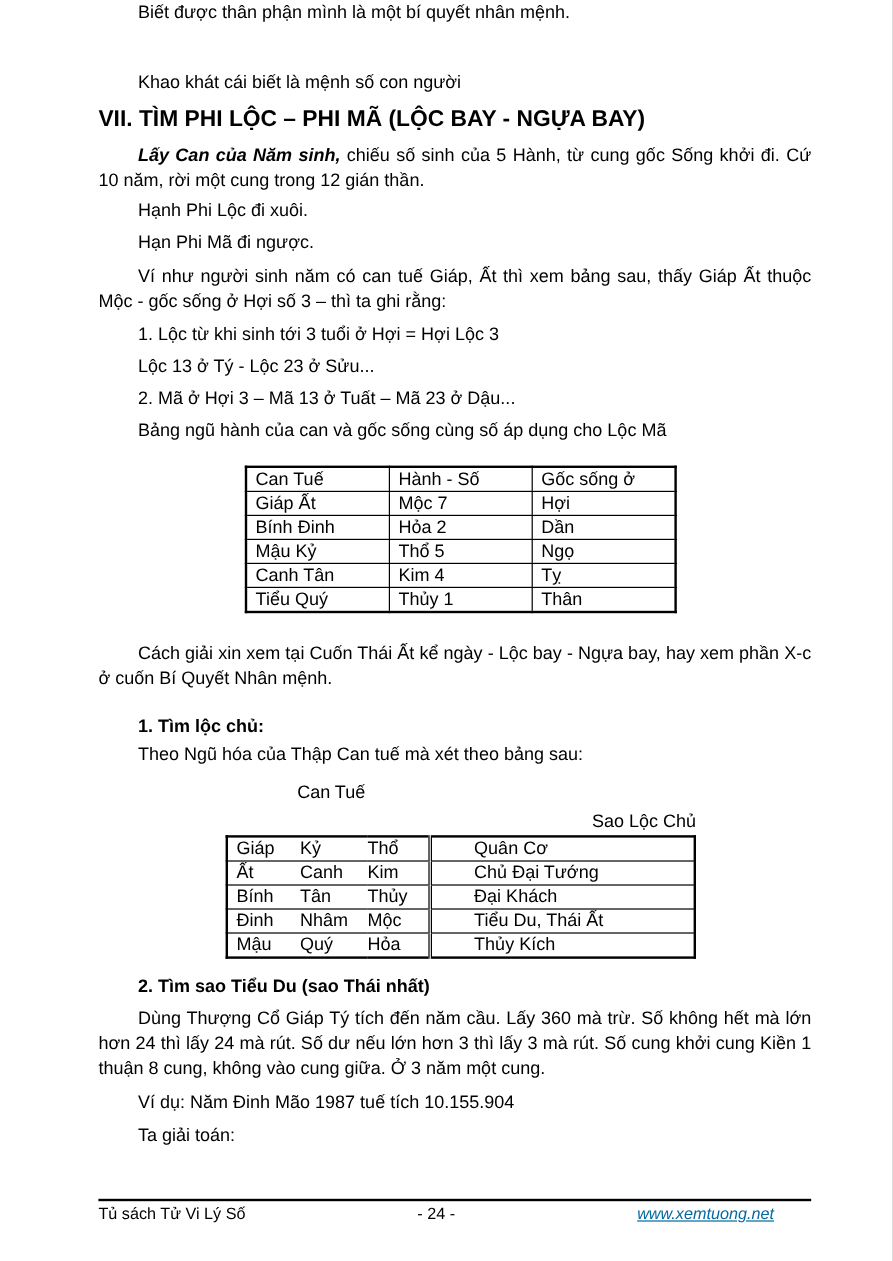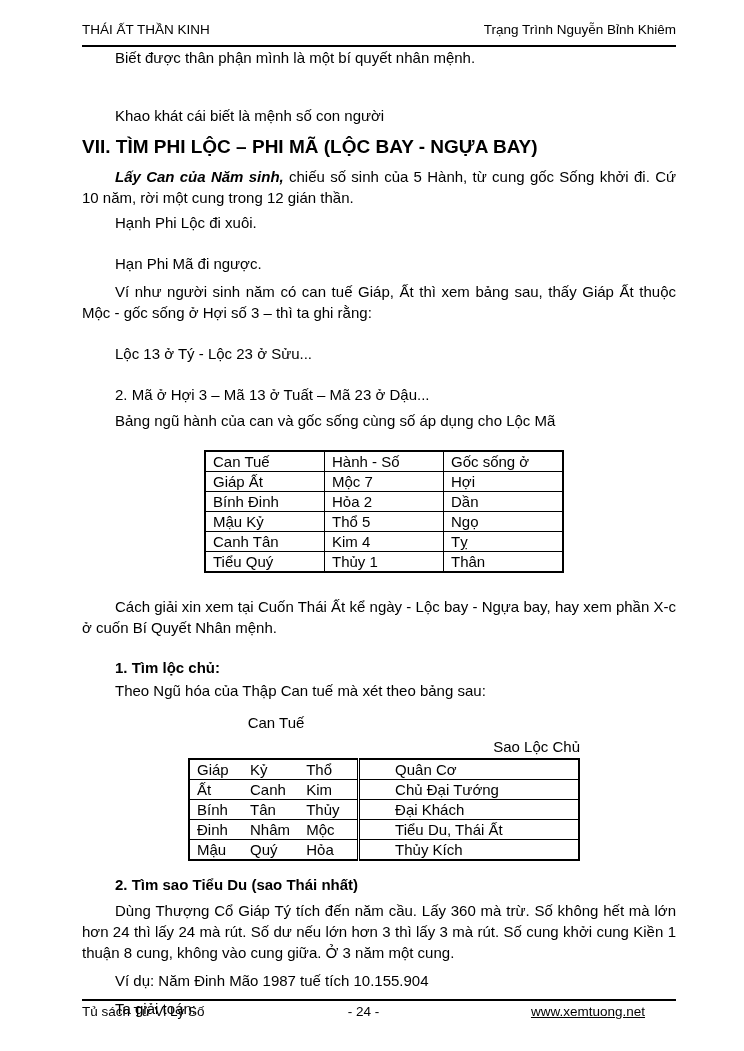--- a/index.html
+++ b/index.html
@@ -33,21 +33,21 @@
   .justify { text-align: justify; }
   .q1 { margin-top: 37px; }
   h2.section {
     font-size: 19px;
     line-height: 24px;
     font-weight: bold;
     margin: 9px 0 0 0;
   }
   .lead { font-weight: bold; font-style: italic; }
   .mt7 { margin-top: 7px; }
-  .mt6 { margin-top: 20px; }
+  .mt6 { margin-top: 6px; }
   .mt5 { margin-top: 5px; }
   .mt4 { margin-top: 4px; }
   .mt2 { margin-top: 2px; }
   .bold { font-weight: bold; }
   table { border-collapse: collapse; font-size: 15px; }
   .t1 {
     margin: 19px 0 0 122px;
     border: 2px solid #000;
   }
   .t1 th, .t1 td {
@@ -87,45 +87,42 @@
     width: 594px;
     border-top: 2px solid #000;
     padding-top: 3px;
     display: flex;
     font-size: 13.5px;
     line-height: 16px;
   }
   .footer .fl { flex: 1; text-align: left; }
   .footer .fc { flex: 1; text-align: center; }
   .footer .fr { flex: 1; text-align: right; padding-right: 31px; }
-  .footer a { color: #000000; text-decoration: underline; }
+  .footer a { color: #0369a1; text-decoration: underline; font-style: italic; }
 </style>
 </head>
 <body>
 
 <div class="page">
   <div class="content">
 
-    <div class="header">
-      <span>THÁI ẤT THẦN KINH</span>
-      <span>Trạng Trình Nguyễn Bỉnh Khiêm</span>
-    </div>
 
     <p class="indent">Biết được thân phận mình là một bí quyết nhân mệnh.</p>
     <p class="indent q1">Khao khát cái biết là mệnh số con người</p>
 
     <h2 class="section">VII. TÌM PHI LỘC – PHI MÃ (LỘC BAY - NGỰA BAY)</h2>
 
     <p class="indent justify mt7"><span class="lead">Lấy Can của Năm sinh,</span><span> chiếu số sinh của 5 Hành, từ cung gốc Sống khởi đi. Cứ 10 năm, rời một cung trong 12 gián thần.</span></p>
 
     <p class="indent mt4">Hạnh Phi Lộc đi xuôi.</p>
     <p class="indent mt6">Hạn Phi Mã đi ngược.</p>
 
     <p class="indent justify mt7">Ví như người sinh năm có can tuế Giáp, Ất thì xem bảng sau, thấy Giáp Ất thuộc Mộc - gốc sống ở Hợi số 3 – thì ta ghi rằng:</p>
 
+    <p class="indent mt6">1. Lộc từ khi sinh tới 3 tuổi ở Hợi = Hợi Lộc 3</p>
     <p class="indent mt6">Lộc 13 ở Tý - Lộc 23 ở Sửu...</p>
     <p class="indent mt6">2. Mã ở Hợi 3 – Mã 13 ở Tuất – Mã 23 ở Dậu...</p>
 
     <p class="indent mt5">Bảng ngũ hành của can và gốc sống cùng số áp dụng cho Lộc Mã</p>
 
     <table class="t1">
       <tbody>
           <tr>
         <th class="c1">Can Tuế</th>
         <th class="c2">Hành - Số</th>

